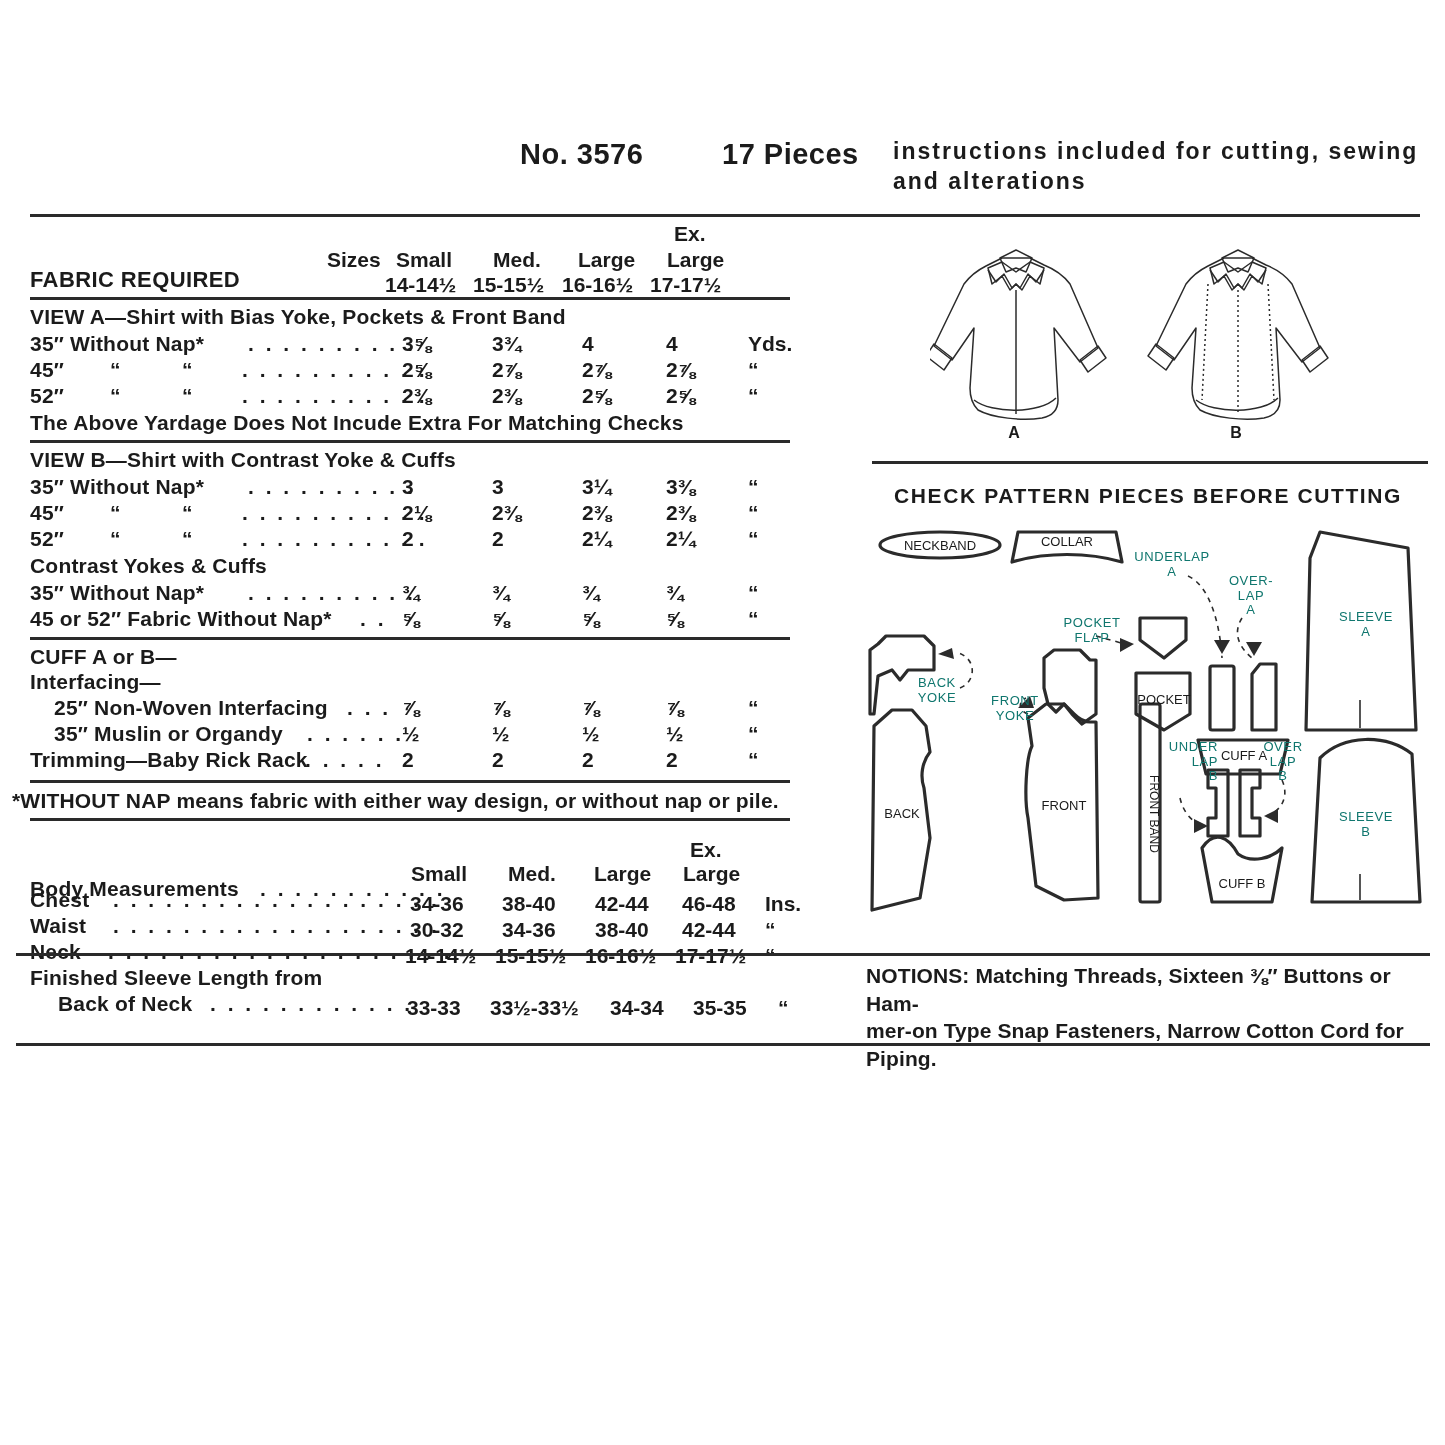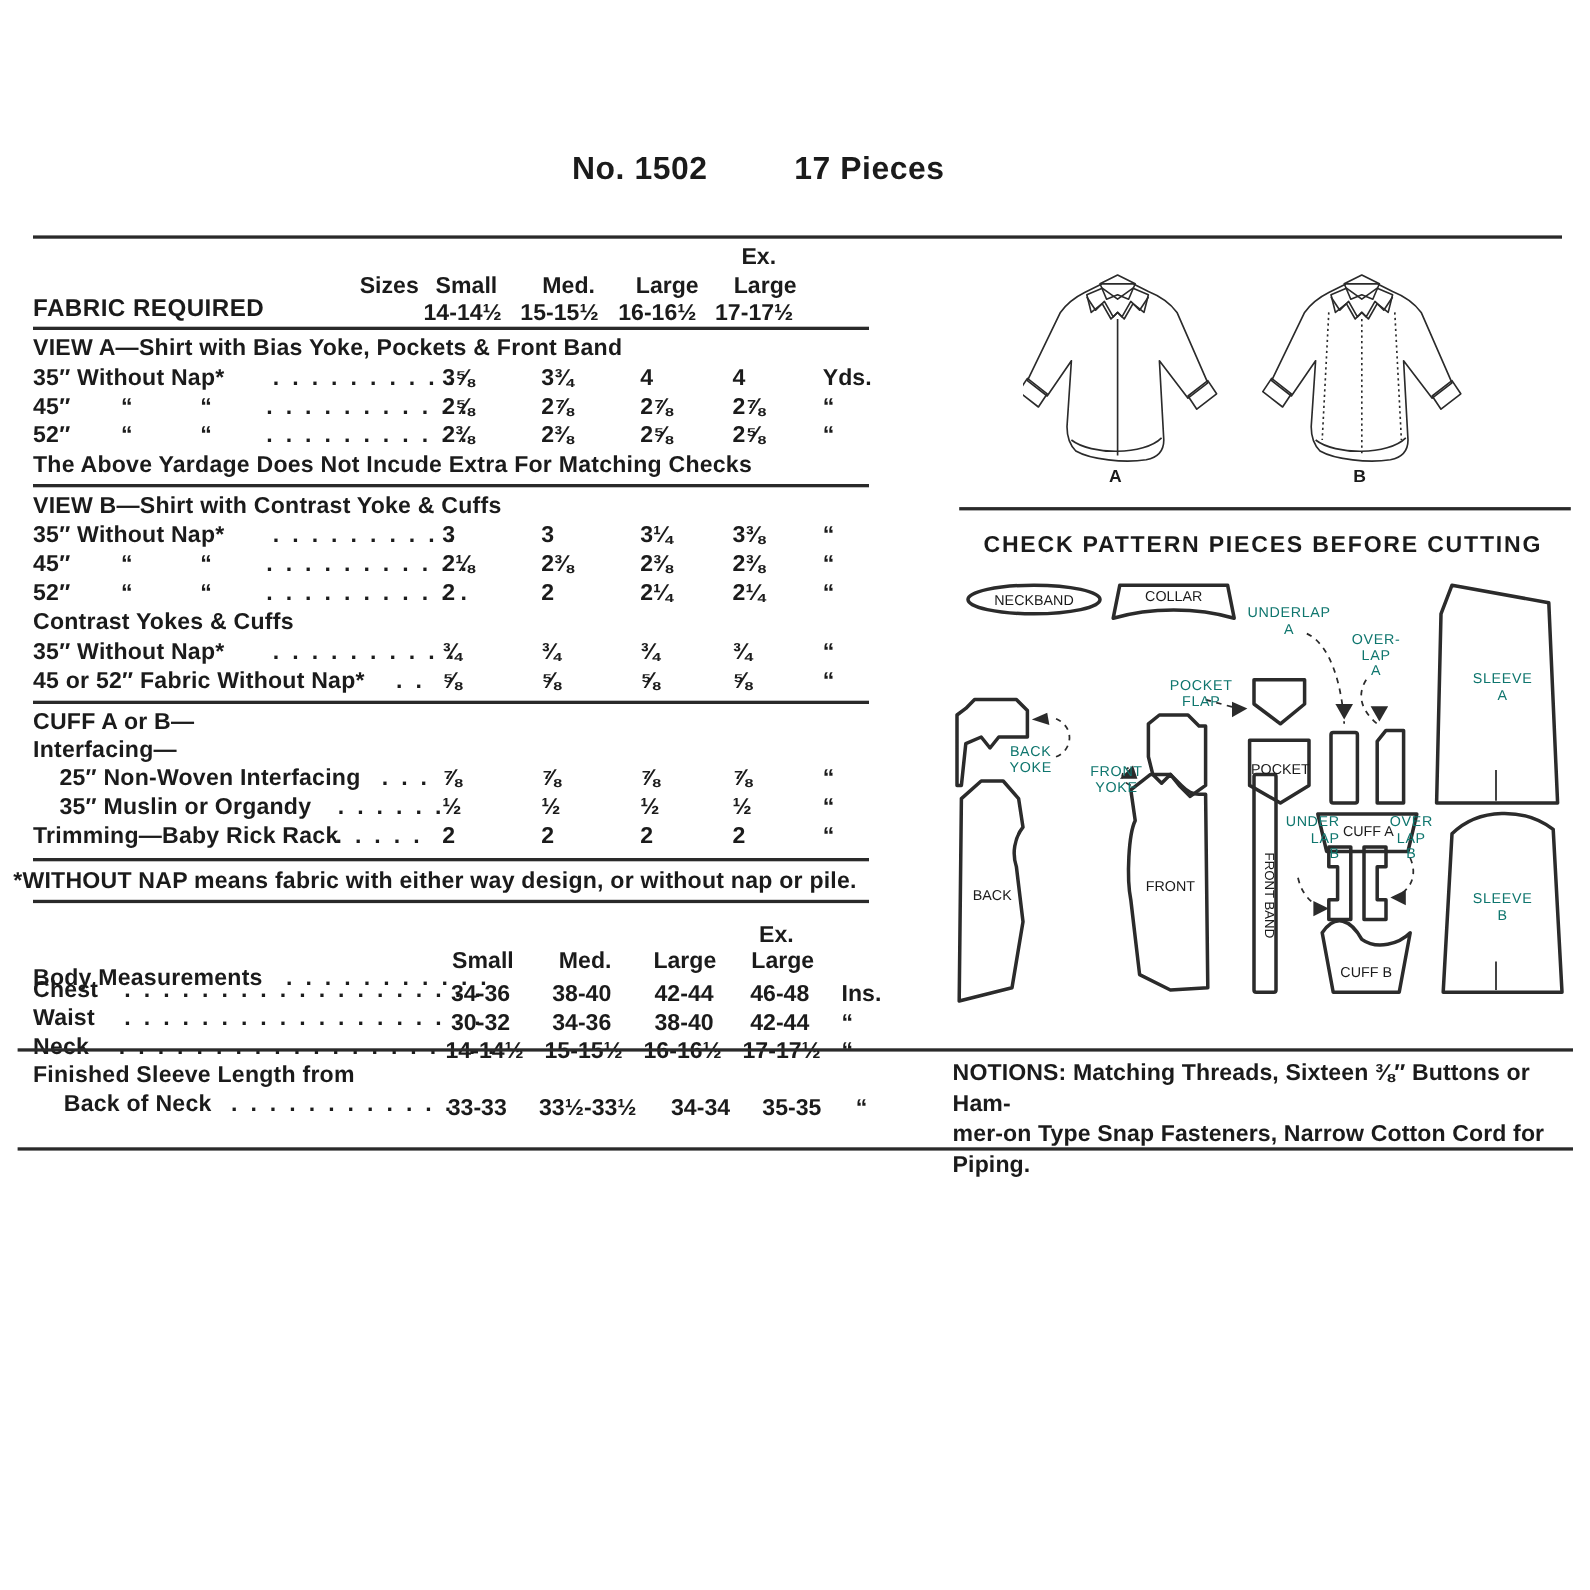--- a/index.html
+++ b/index.html
@@ -89,22 +89,23 @@
   .pcthin { fill: none; stroke: #2b2b2b; stroke-width: 1.6; }
   .arrw { fill: none; stroke: #2b2b2b; stroke-width: 1.6; stroke-dasharray: 5 5; }
   .shirt { fill: none; stroke: #2b2b2b; stroke-width: 1.5; stroke-linejoin: round; }
 </style>
 </head>
 <body>
 
 <div class="page">
 
   <div id="header">
-    <div id="hdr-no">No. 1502</div>
+    <div id="hdr-no">No. 3576</div>
     <div id="hdr-pieces">17 Pieces</div>
+    <div id="hdr-instr">instructions included for cutting, sewing and alterations</div>
   </div>
 
   <div class="rule med" style="left:30px; top:214px; width:1390px;"></div>
 
   <div id="size-hdr">
     <div class="sz-col" style="left:297px; top:22px;">Sizes</div>
 
     <div class="sz-col" style="left:644px; top:-4px;">Ex.</div>
 
     <div class="sz-col" style="left:366px; top:22px;">Small</div>

